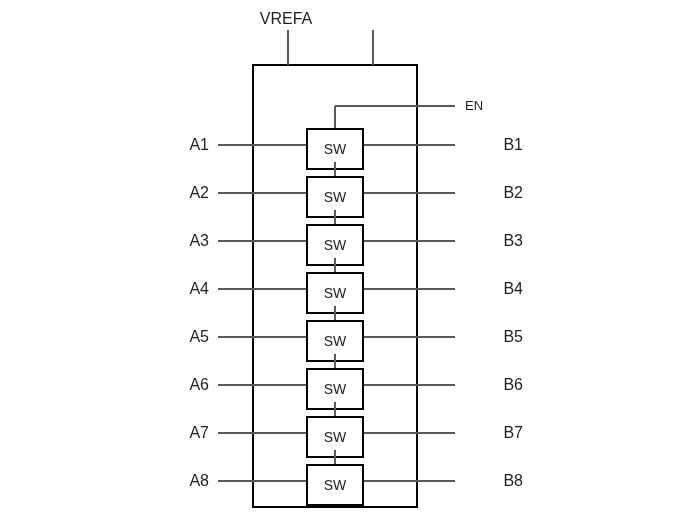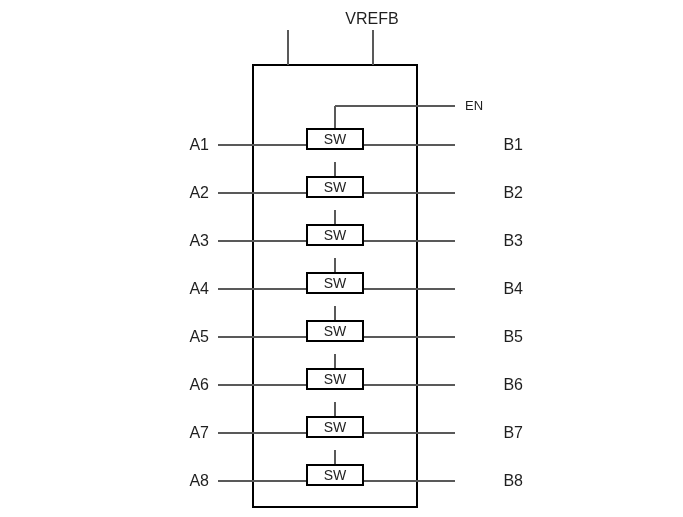--- a/index.html
+++ b/index.html
@@ -66,38 +66,38 @@
   .lbl.b { left: 463px; width: 60px; text-align: right; }
   .wire.h { height: 1.5px; top: calc(var(--y) - 0.75px); }
   .left-wire  { left: 218px; width: 88px; }
   .right-wire { left: 364px; width: 91px; }
   .connector  { left: 334.25px; width: 1.5px; top: calc(var(--y) + 17px); height: 14px; }
   .swbox {
     position: absolute;
     left: 306px;
     width: 58px;
     top: calc(var(--y) - 17px);
-    height: 22px;
+    height: 42px;
     border: 2px solid var(--outline, #000000);
     box-sizing: border-box;
     background: var(--background, #ffffff);
     display: flex;
     align-items: center;
     justify-content: center;
   }
   .swtext { font-size: 14px; color: var(--text, #1f1f1f); }
 </style>
 </head>
 <body>
 
 <div id="canvas">
 
   <div class="ic-body"></div>
 
-  <div class="pin-label vrefb-label">VREFB</div>
+  <div class="pin-label vrefa-label">VREFA</div>
   <div class="wire vrefa-wire"></div>
   <div class="wire vrefb-wire"></div>
 
   <div class="wire en-wire"></div>
   <div class="wire en-stub"></div>
   <div class="en-label">EN</div>
 
   <div class="row" style="--y:145px">
     <div class="lbl a">A1</div>
     <div class="wire h left-wire"></div>

